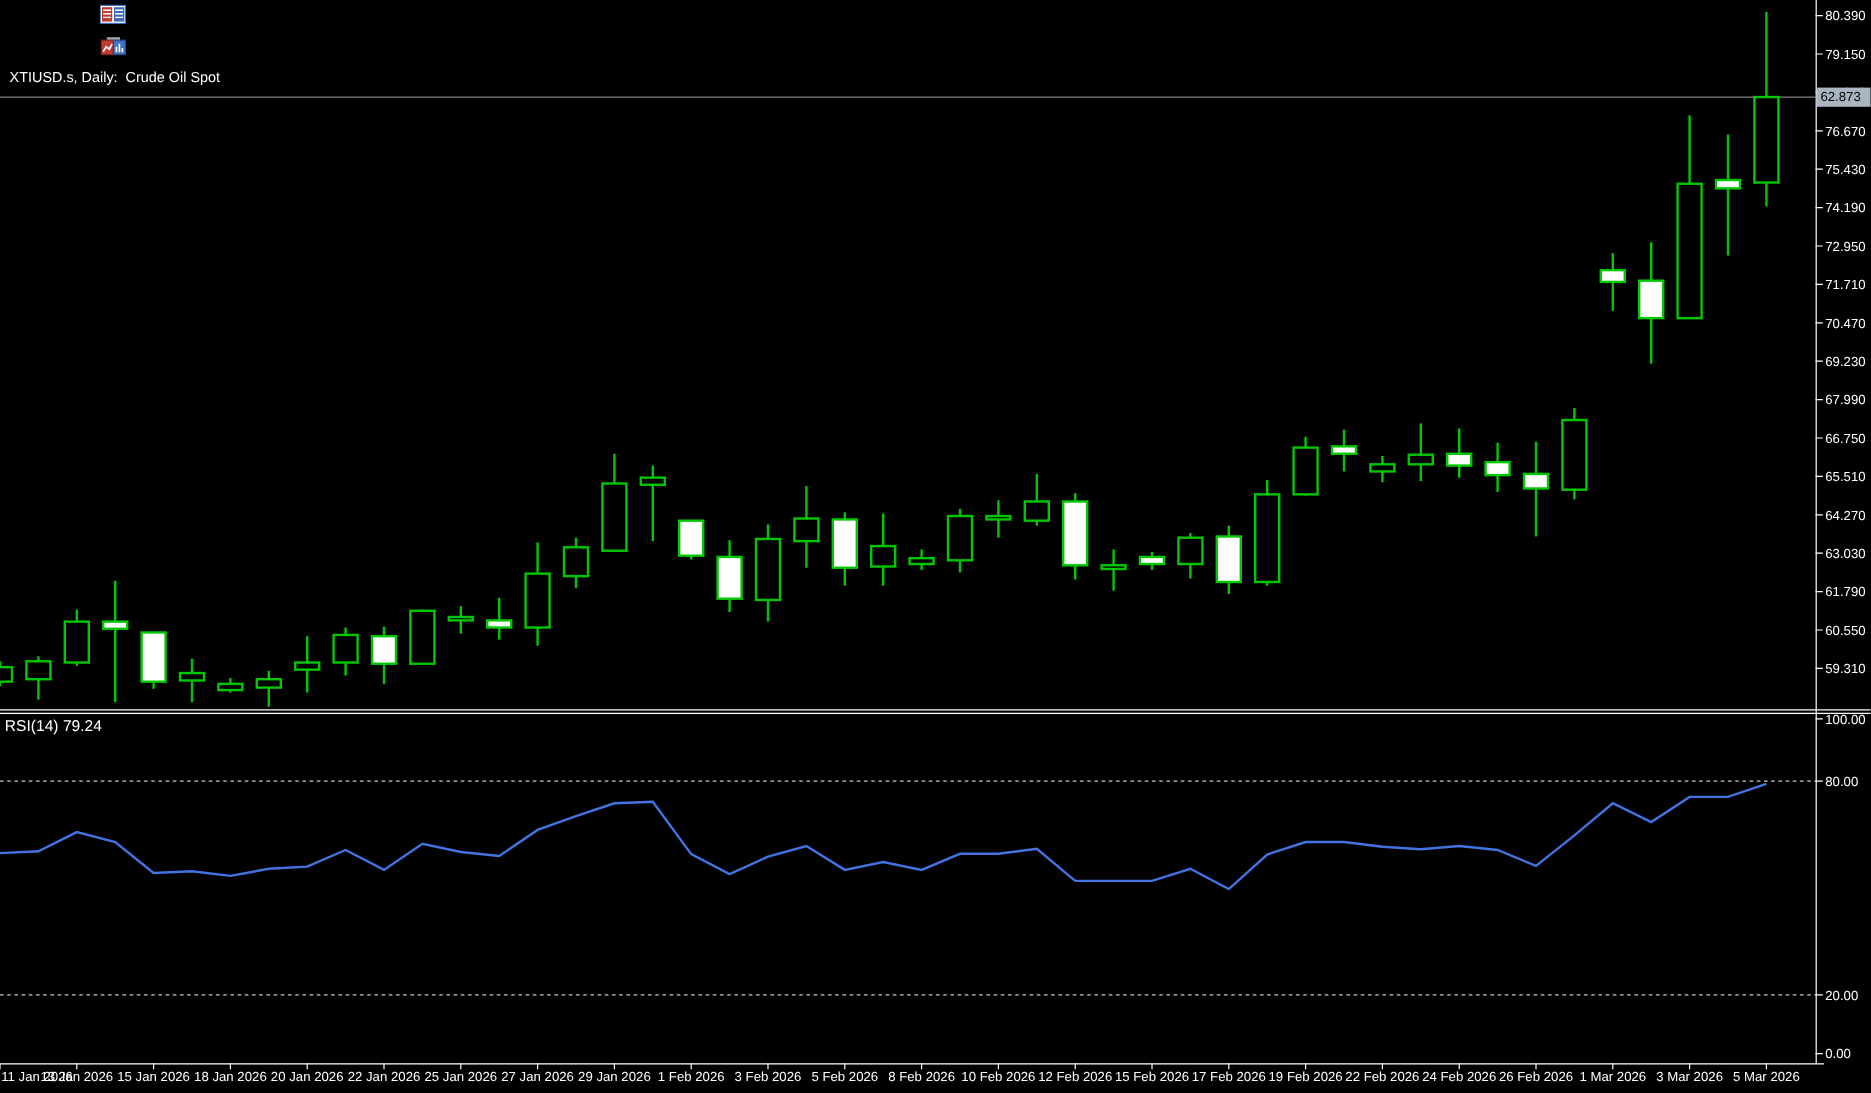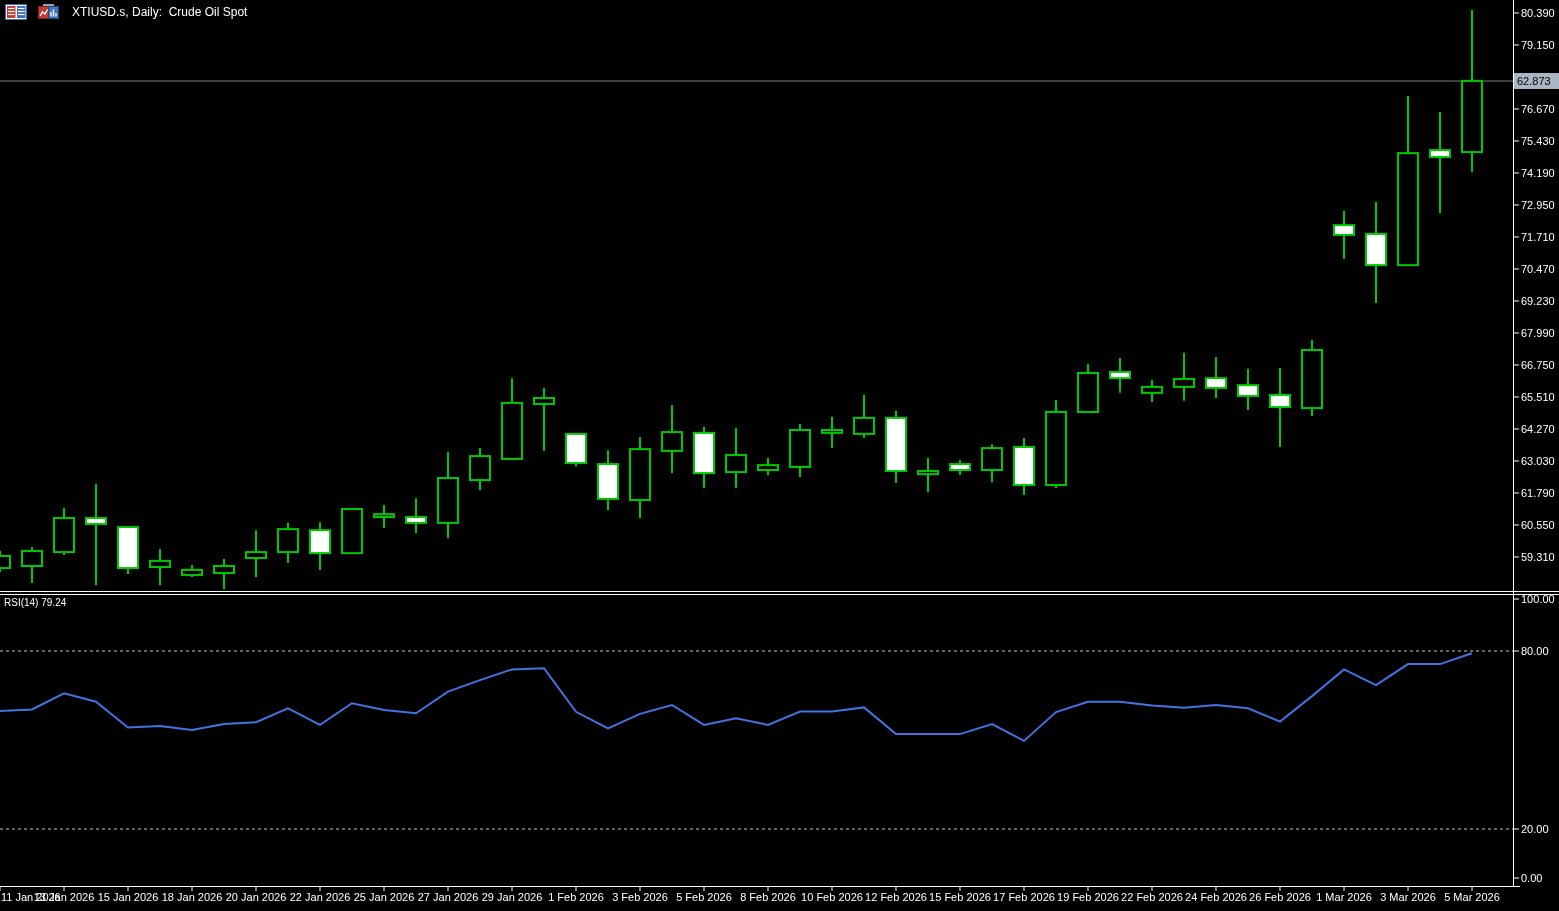--- a/index.html
+++ b/index.html
@@ -1,21 +1,21 @@
 <!DOCTYPE html>
 <html><head>
 <meta charset="utf-8">
 <style>
   html,body{margin:0;padding:0;background:#000;}
   .screen{position:relative;width:1559px;height:911px;background:#000;overflow:hidden;
           font-family:"Liberation Sans",sans-serif;}
-  .chart-toolbar{position:absolute;left:5px;top:3px;display:flex;align-items:center;gap:9px;z-index:5;}
+  .chart-toolbar{position:absolute;left:5px;top:3px;display:flex;align-items:center;gap:9px;z-index:5;flex-direction:column;}
   .tb-icon{display:inline-block;width:23px;height:18px;}
   .chart-title{color:#fff;font-size:12px;white-space:pre;margin-left:3px;}
-  #rsi-indicator-label{position:absolute;left:4px;top:597px;color:#fff;font-size:10px;z-index:5;}
+  #rsi-indicator-label{position:absolute;left:4px;top:597px;color:#fff;font-size:13px;z-index:5;}
   #price-tag{position:absolute;left:1514px;top:73px;width:45px;height:16px;background:#A9B5C2;
              color:#000;font-size:11px;line-height:16px;padding-left:3px;box-sizing:border-box;z-index:6;}
   svg text{font-family:"Liberation Sans",sans-serif;}
 </style>
 </head>
 <body>
 
 <div class="screen">
 
   <div class="chart-toolbar">

